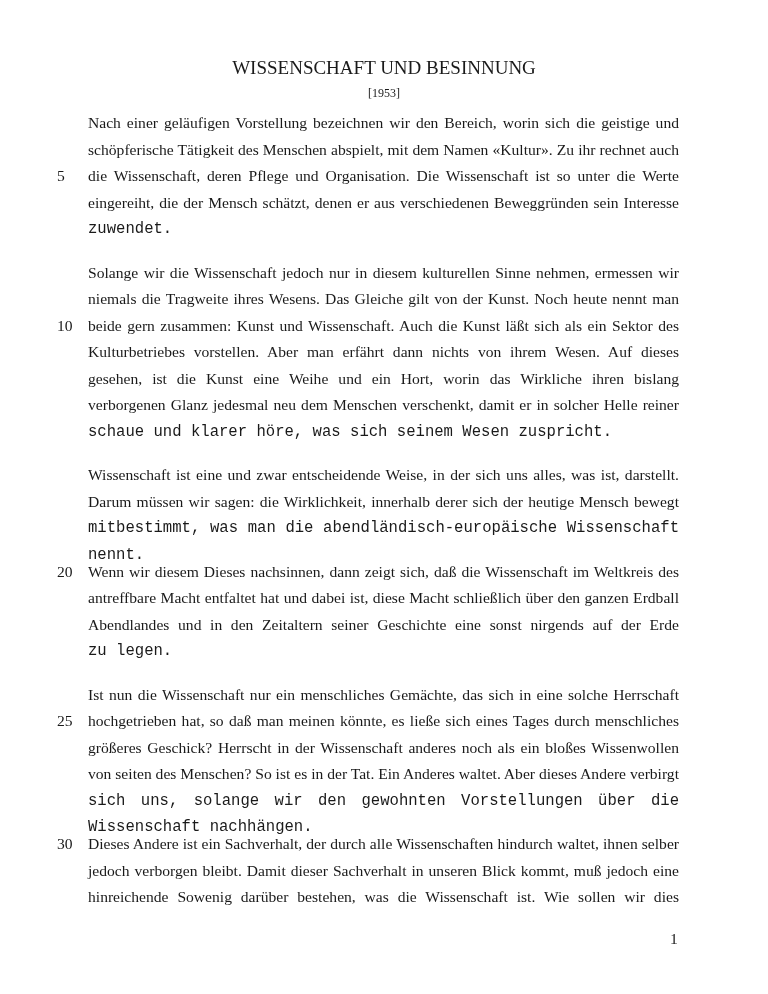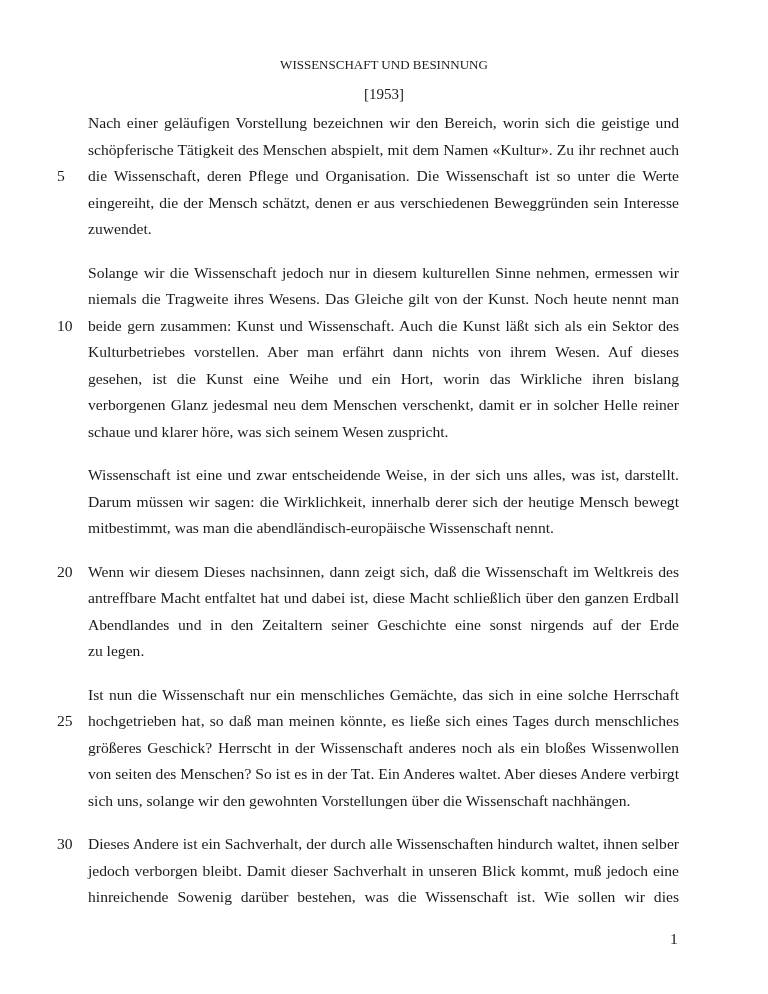--- a/index.html
+++ b/index.html
@@ -1,25 +1,25 @@
 <!DOCTYPE html>
 <html><head>
 <meta charset="utf-8">
 <style>
   html, body { margin: 0; padding: 0; background: #ffffff; }
   body { width: 768px; height: 994px; position: relative; overflow: hidden;
          font-family: "Liberation Serif", "DejaVu Serif", serif; color: #1a1a1a; }
   .title { position: absolute; top: 57px; left: 0; width: 768px; text-align: center;
-           font-size: 13px; letter-spacing: 0; }
-  .year { position: absolute; top: 86px; left: 0; width: 768px; text-align: center; font-size: 15px; }
+           font-size: 19px; letter-spacing: 0; }
+  .year { position: absolute; top: 86px; left: 0; width: 768px; text-align: center; font-size: 12px; }
   .body { position: absolute; top: 110px; left: 88px; width: 591px; }
   .para { margin: 0 0 17px 0; }
   .line { position: relative; height: 26.5px; line-height: 26.5px; font-size: 15.6px;
           text-align: justify; text-align-last: justify; white-space: nowrap; }
-  .line.last { text-align-last: left; }
+  .line.last { text-align-last: left; font-family: Liberation Mono, monospace; }
   .line .txt { display: block; white-space: normal; }
   .lnum { position: absolute; left: -31px; top: 0; font-size: 15.6px; width: 20px; }
   .pagenum { position: absolute; top: 930px; left: 670px; font-size: 15.6px; }
 </style>
 </head>
 <body>
 
 <div class="title">WISSENSCHAFT UND BESINNUNG</div>
 <div class="year">[1953]</div>
 

